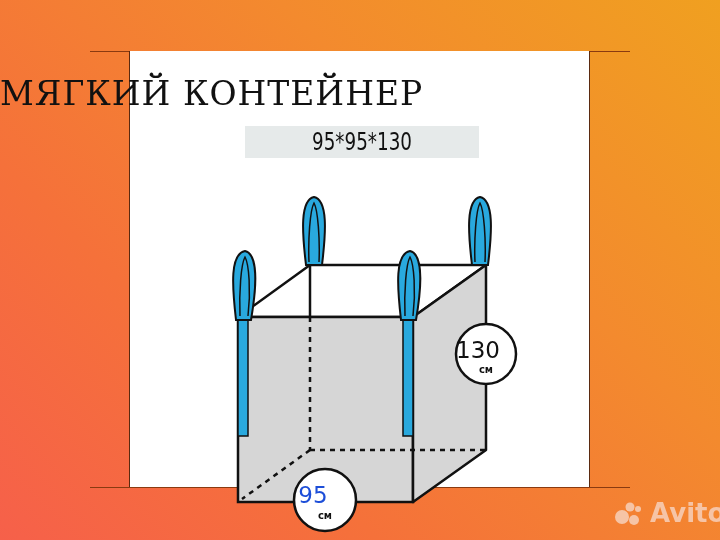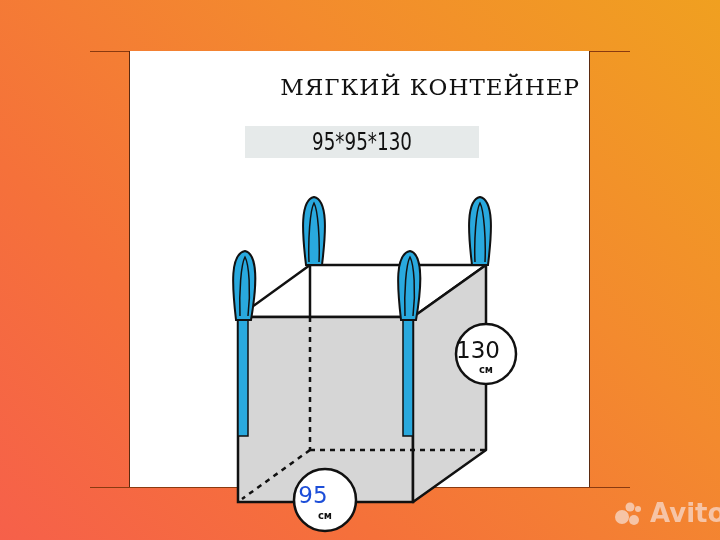--- a/index.html
+++ b/index.html
@@ -2,22 +2,22 @@
 <html><head>
 <meta charset="utf-8">
 <style>
   html, body { margin:0; padding:0; }
   body { width:720px; height:540px; overflow:hidden; position:relative;
     background: linear-gradient(225deg, #f0a020 0%, #f38a2e 35%, #f5713a 70%, #f6604a 100%);
     font-family: "DejaVu Sans", sans-serif; }
   .rule { position:absolute; left:90px; width:540px; height:1px; background:#8a3a10; }
   .card { position:absolute; left:129px; top:51px; width:461px; height:436px; background:#ffffff;
     border-left:1px solid #5a2a10; border-right:1px solid #5a2a10; box-sizing:border-box; }
-  .title { position:absolute; left:0; top:74px; width:580px; text-align:right;
-    font-family:"DejaVu Serif", serif; font-size:23px; color:#111; letter-spacing:1px; }
+  .title { position:absolute; left:0; top:74px; width:580px; text-align:left;
+    font-family:"DejaVu Serif", serif; font-size:33px; color:#111; letter-spacing:1px; }
   .dims-box { position:absolute; left:245px; top:126px; width:234px; height:32px; background:#e6eaea; }
   .dims { position:absolute; left:245px; top:126px; width:234px; height:32px; line-height:32px; text-align:center;
     font-family:"DejaVu Sans Condensed","DejaVu Sans", sans-serif; font-size:24px; color:#111; transform:scaleX(0.85); }
   svg.bag { position:absolute; left:0; top:0; }
   .logo { position:absolute; left:614px; top:498px; display:flex; align-items:center; gap:8px; }
   .logo-text { font-family:"DejaVu Sans", sans-serif; font-weight:bold; font-size:26px; color:#f6c4a6; }
 </style>
 </head>
 <body>
 

